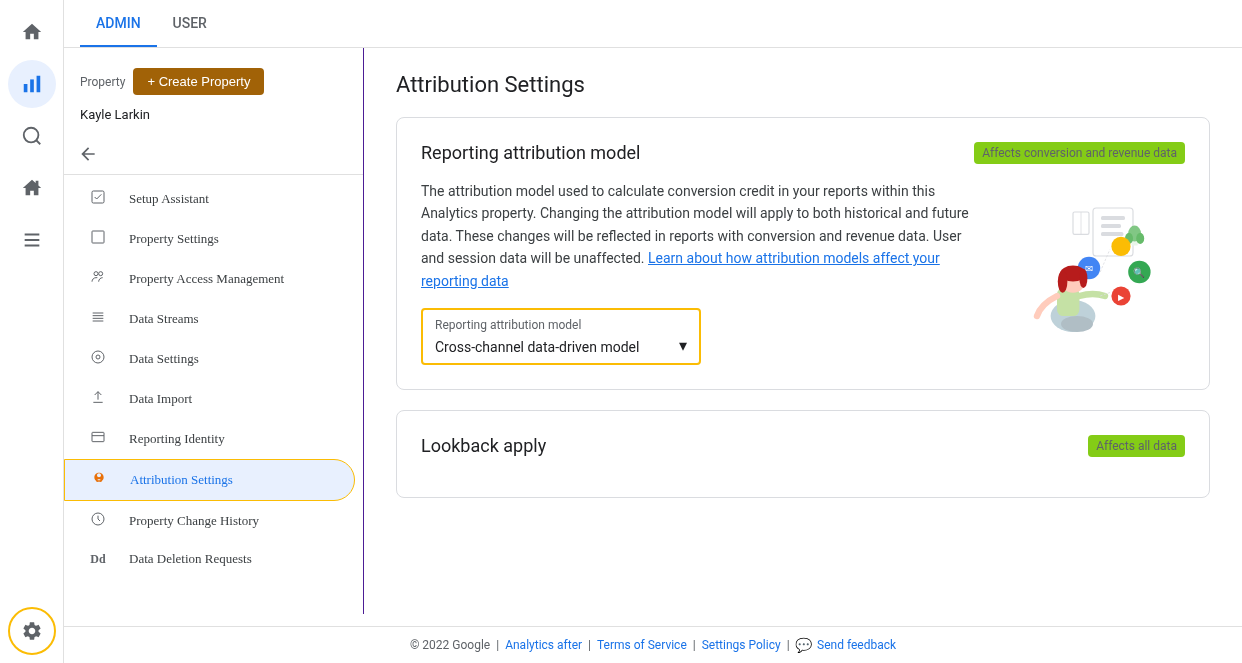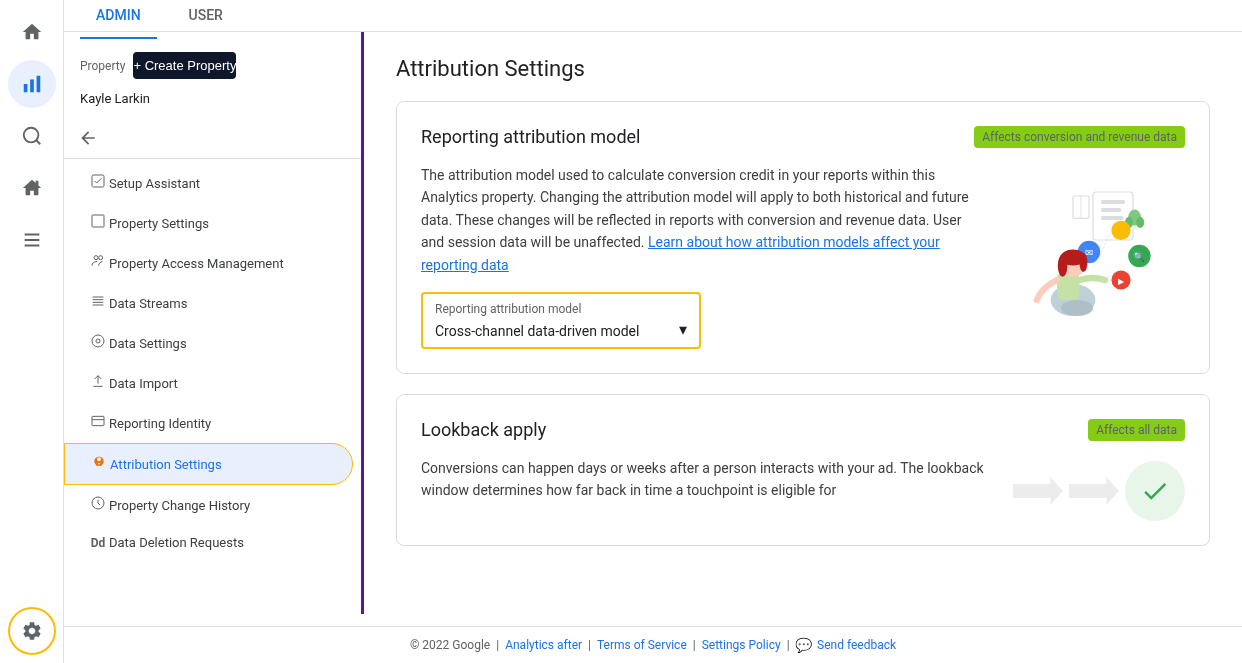--- a/index.html
+++ b/index.html
@@ -36,23 +36,22 @@
       background: #fff;
       color: #5f6368;
     }
 
     
     .top-bar {
       border-bottom: 1px solid #e0e0e0;
       display: flex;
       align-items: center;
       padding: 12px 16px;
-      height: 32px;
+      height: 48px;
       flex-shrink: 0;
-      gap: 16px;
     }
     .tab {
       padding: 14px 16px;
       font-size: 14px;
       font-weight: 500;
       color: #5f6368;
       cursor: pointer;
       border-bottom: 2px solid transparent;
       margin-bottom: -1px;
     }
@@ -65,40 +64,40 @@
     .main-area {
       display: flex;
       flex: 1;
       overflow: hidden;
     }
 
     
     .sidebar {
       width: 300px;
       flex-shrink: 0;
-      border-right: 3px solid #4c1d95;
+      border-right: 1px solid #4c1d95;
       overflow-y: auto;
       padding: 16px 0;
     }
     .sidebar-header-label {
       font-size: 12px;
       color: #5f6368;
     }
     .sidebar-property-row {
       display: flex;
       align-items: center;
       padding: 4px 16px 8px 16px;
       gap: 8px;
     }
     .create-property-btn {
-      background: #0f172a;
+      background: #a16207;
       color: #fff;
       border: none;
       border-radius: 4px;
-      padding: 6px 0;
+      padding: 6px 14px;
       font-size: 13px;
       cursor: pointer;
       display: flex;
       align-items: center;
       gap: 4px;
       font-weight: 500;
     }
     .property-name {
       font-size: 13px;
       color: #202124;
@@ -111,27 +110,28 @@
       display: flex;
       align-items: center;
       justify-content: center;
       cursor: pointer;
       color: #5f6368;
       margin: 4px 8px;
     }
     .sidebar-nav-item {
       display: flex;
       align-items: center;
-      gap: 1px;
+      gap: 21px;
       padding: 10px 16px 10px 24px;
       cursor: pointer;
       color: #3c4043;
       font-size: 13px;
       border-radius: 0 24px 24px 0;
       margin-right: 8px;
+      font-family: Liberation Serif, serif;
     }
     .sidebar-nav-item.active {
       background: #e8f0fe;
       color: #1a73e8;
       border: 1.5px solid #fbbc04;
       border-radius: 0 24px 24px 0;
     }
     .sidebar-nav-item .nav-icon {
       font-size: 16px;
       color: #5f6368;
@@ -470,33 +470,20 @@
               </svg>
             </div>
           </div>
         </div>
 
         <div class="card lookback-card">
           <div class="card-header">
             <span class="card-title">Lookback apply</span>
             <span class="card-badge">Affects all data</span>
           </div>
-          <div style="display:flex; gap:24px;">
-            <p class="card-text" style="flex:1;">Conversions can happen days or weeks after a person interacts with your ad. The lookback window determines how far back in time a touchpoint is eligible for</p>
-            <div style="display:flex; align-items:center; gap:6px; flex-shrink:0; margin-top:4px;">
-
-              <div style="width:50px; height:28px; background:#e0e0e0; clip-path: polygon(0 25%, 75% 25%, 75% 0%, 100% 50%, 75% 100%, 75% 75%, 0 75%); opacity:0.6;"></div>
-              <div style="width:50px; height:28px; background:#e0e0e0; clip-path: polygon(0 25%, 75% 25%, 75% 0%, 100% 50%, 75% 100%, 75% 75%, 0 75%); opacity:0.6;"></div>
-              <div style="width:60px; height:60px; background:#e8f5e9; border-radius:50%; display:flex; align-items:center; justify-content:center;">
-                <svg width="30" height="30" viewBox="0 0 24 24">
-                    <path d="M9 16.17L4.83 12l-1.42 1.41L9 19 21 7l-1.41-1.41L9 16.17z" fill="#34a853"></path>
-                  </svg>
-              </div>
-            </div>
-          </div>
         </div>
       </div>
     </div>
 
     <div class="footer">
       <span>© 2022 Google</span>
       <span class="footer-separator">|</span>
       <a href="#">Analytics after</a>
       <span class="footer-separator">|</span>
       <a href="#">Terms of Service</a>

